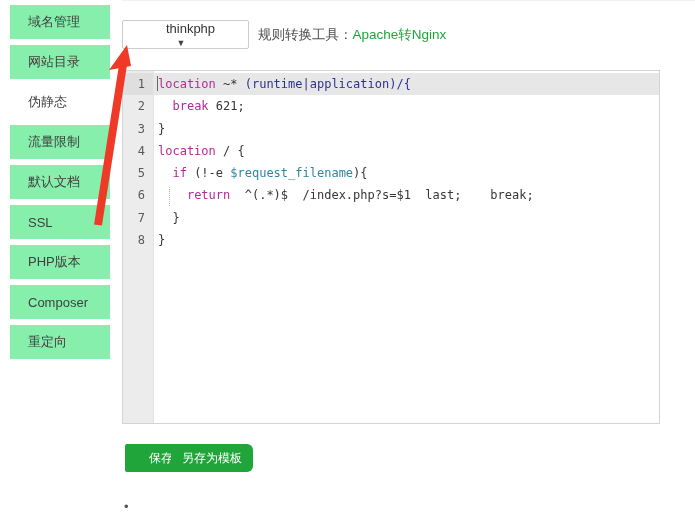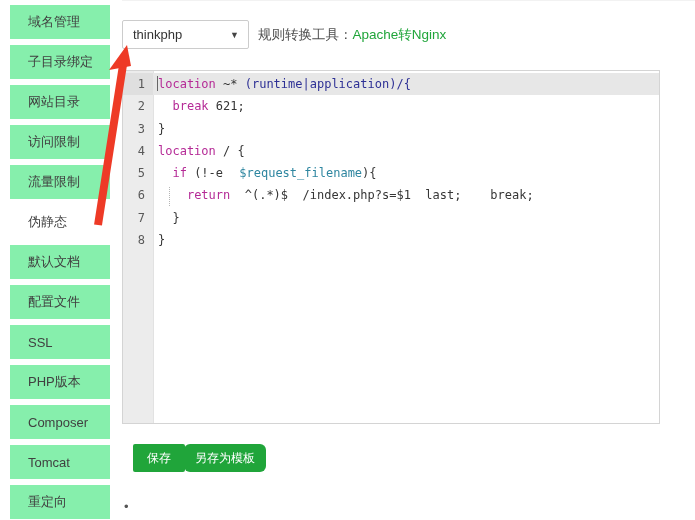--- a/index.html
+++ b/index.html
@@ -15,21 +15,21 @@
   .side-item{
     height:34px;margin-bottom:6px;background:#86efac;display:flex;align-items:center;
     padding-left:18px;font-size:13px;color:#404040;cursor:pointer;box-sizing:border-box;
   }
   .side-item.active{background:#fff;}
 
   
   .select-box{
     position:absolute;left:122px;top:20px;width:127px;height:29px;box-sizing:border-box;
     border:1px solid #ccc;border-radius:2px;background:#fff;display:flex;align-items:center;
-    font-size:13px;color:#333;cursor:pointer;
+    font-size:13px;color:#333;cursor:pointer;flex-direction:column;
   }
   .select-box .val{padding-left:10px;flex:1;}
   .select-box .caret{font-size:9px;color:#444;padding-right:9px;}
   .convert{
     position:absolute;left:258px;top:20px;height:29px;display:flex;align-items:center;
     font-size:13.5px;color:#4f4f4f;
   }
   .convert .link{color:var(--green);cursor:pointer;}
 
   
@@ -40,62 +40,58 @@
   }
   .gutter-bg{position:absolute;left:0;top:0;bottom:0;width:30px;background:#ececec;border-right:1px solid #e2e2e2;}
   .lines{position:absolute;left:0;top:2px;right:0;}
   .cm-line{display:flex;height:22.3px;line-height:22.3px;white-space:pre;}
   .cm-line .ln{width:30px;box-sizing:border-box;text-align:right;padding-right:8px;color:#595959;flex:none;}
   .cm-line .code{padding-left:5px;flex:1;color:#363636;}
   .cm-line.active{background:#e7e7e7;}
   .cm-line.active .ln{background:#dfdfdf;}
   .tok-kw{color:var(--kw);}
   .tok-str{color:var(--str);margin-top:35px;}
-  .tok-var{color:var(--var);margin-left:9px;}
+  .tok-var{color:var(--var);}
   .tok-pl{color:#363636;}
   .cursor{position:absolute;left:34px;top:5px;width:1px;height:15px;background:#666;}
   .indent-guide{position:absolute;left:46px;top:116px;height:19px;border-left:1px dotted #b5b5b5;}
 
   
   .btn{
     position:absolute;top:444px;height:28px;display:inline-flex;align-items:center;
     background:var(--green);color:#fff;font-size:12px;border:none;border-radius:2px;
     cursor:pointer;font-family:inherit;
   }
-  .btn-save{left:133px;padding:0 14px;}
-  .btn-template{left:184px;padding:0 11px;border-radius:6px;}
+  .btn-save{left:125px;padding:0 24px;}
+  .btn-template{left:171px;padding:0 11px;border-radius:6px;}
 
   
   .note{
     position:absolute;left:124px;top:498px;width:560px;display:flex;
     font-size:13px;color:#555;line-height:17px;
   }
   .note .bullet{margin-right:9px;color:#555;}
 
   
   .arrow-annot{position:absolute;left:80px;top:40px;width:70px;height:200px;pointer-events:none;}
 </style>
 </head>
 <body>
 
 <div class="topline"></div>
 
 <div class="sidebar">
     <div class="side-item">域名管理</div>
-    <div class="side-item">子目录绑定</div>
     <div class="side-item">网站目录</div>
-    <div class="side-item">访问限制</div>
+    <div class="side-item active">伪静态</div>
     <div class="side-item">流量限制</div>
-    <div class="side-item active">伪静态</div>
     <div class="side-item">默认文档</div>
-    <div class="side-item">配置文件</div>
     <div class="side-item">SSL</div>
     <div class="side-item">PHP版本</div>
     <div class="side-item">Composer</div>
-    <div class="side-item">Tomcat</div>
     <div class="side-item">重定向</div>
   </div>
 
 <div class="select-box">
   <span class="val">thinkphp</span>
   <span class="caret">▼</span>
 </div>
 
 <div class="convert">
   <span>规则转换工具：</span>

